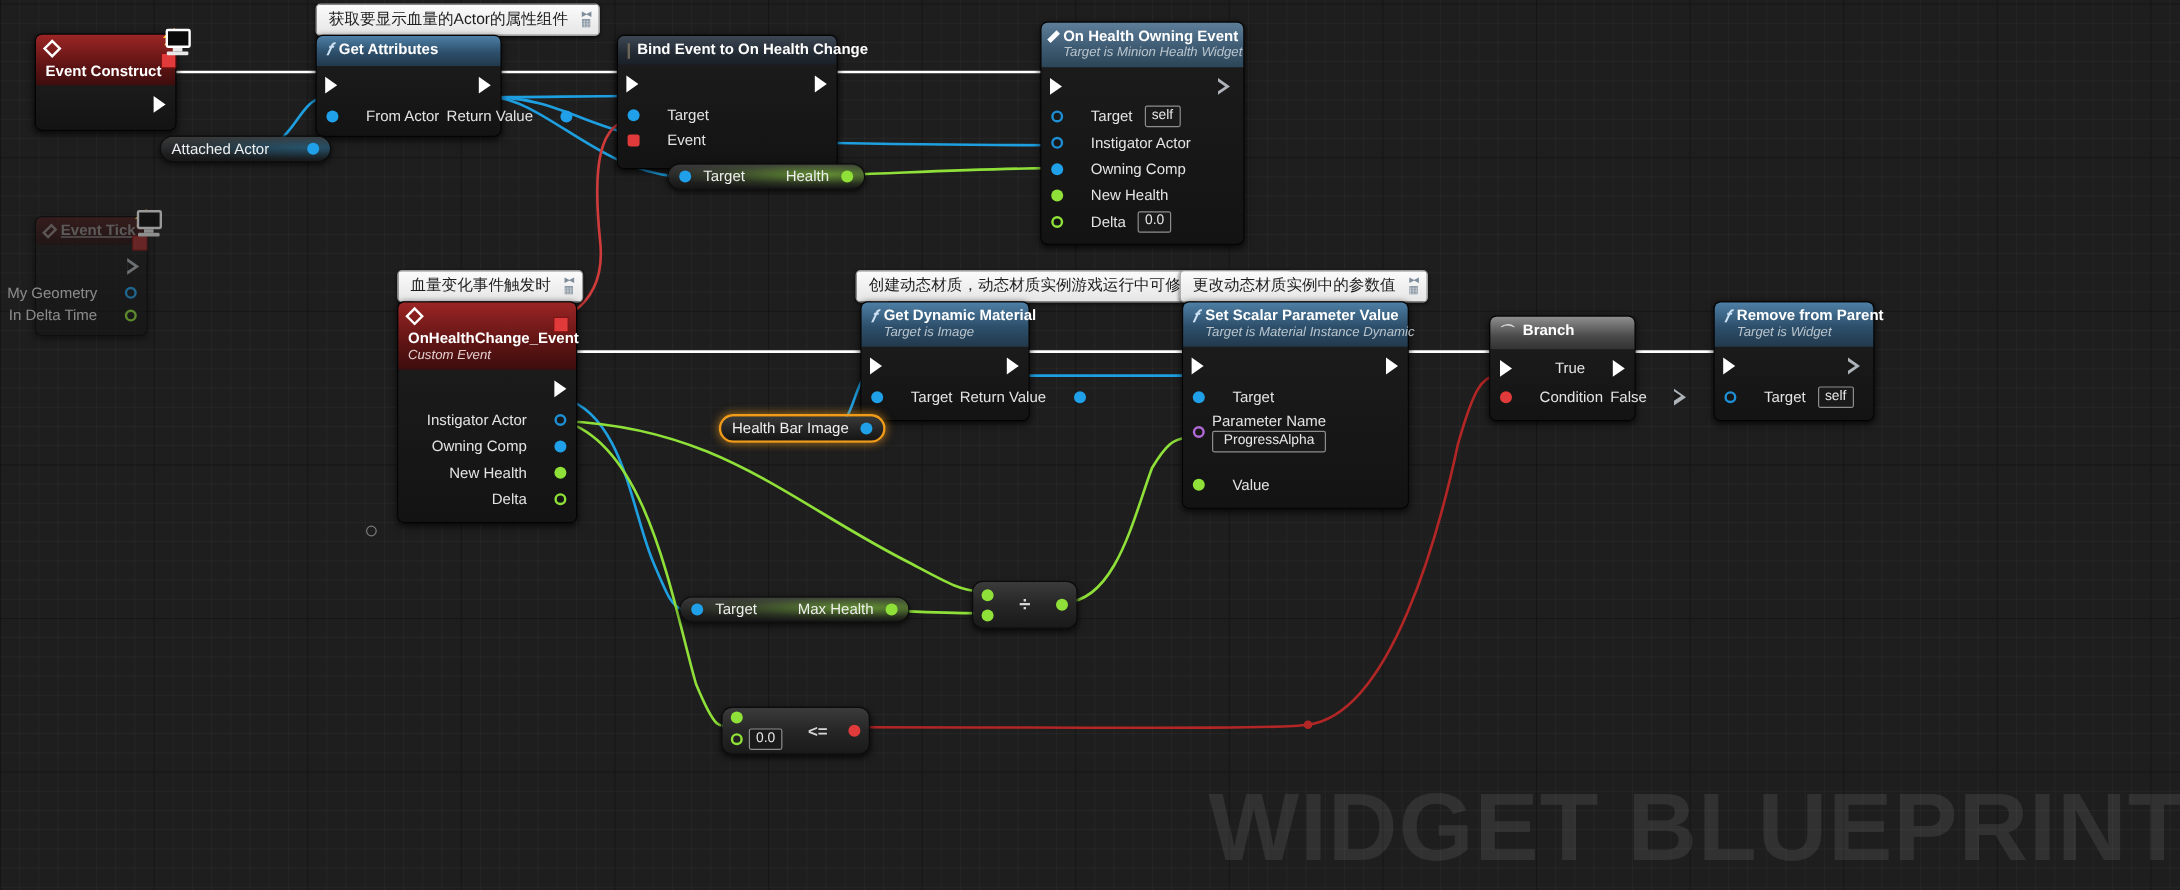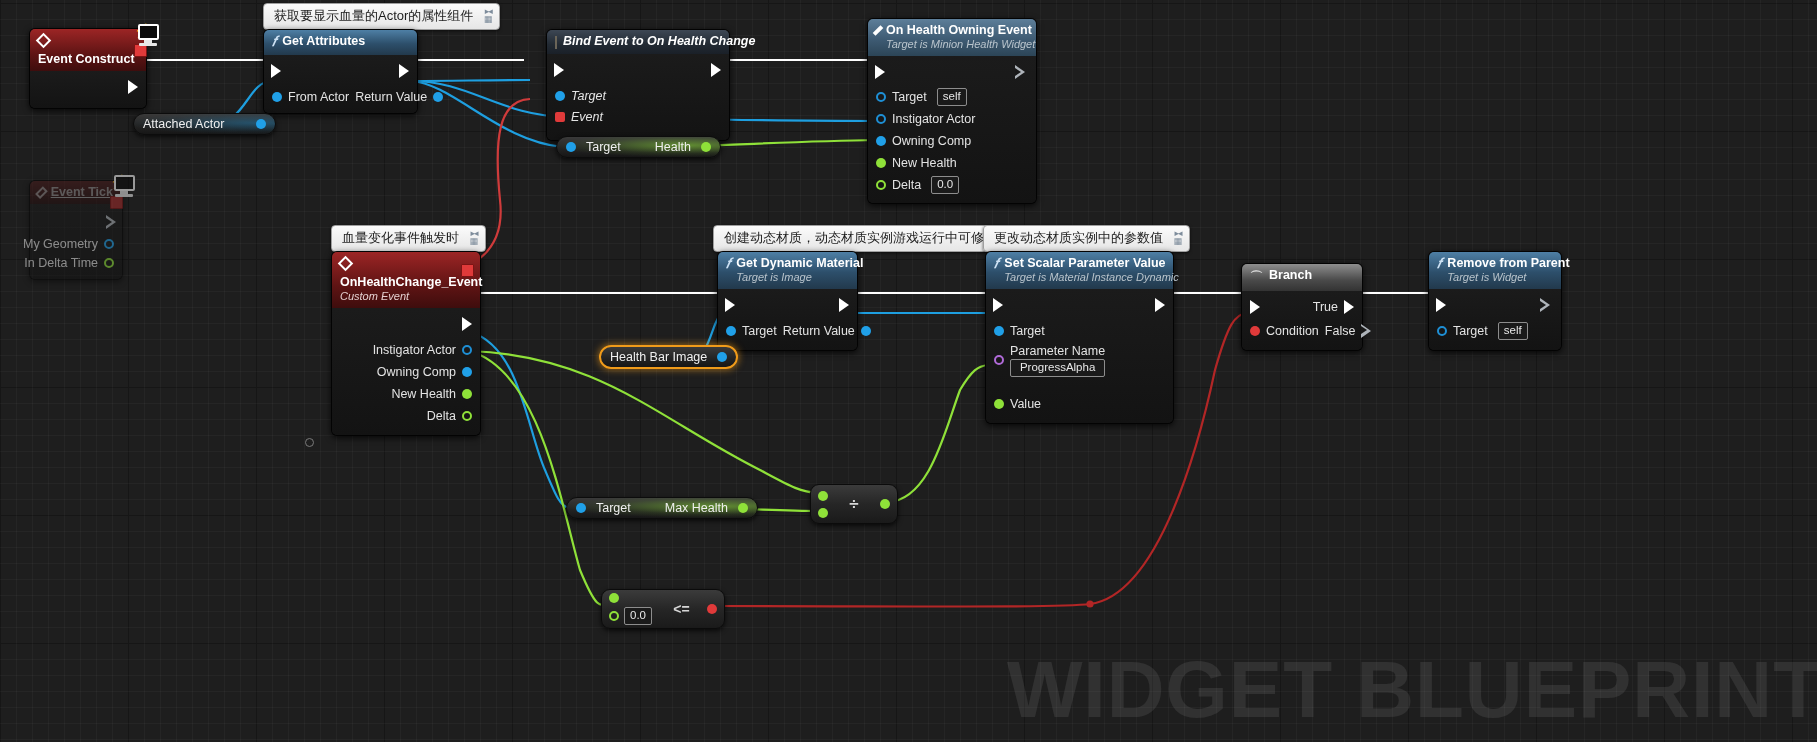--- a/index.html
+++ b/index.html
@@ -81,21 +81,21 @@
     width: 12px; height: 11px; margin-top:2px;
     background: linear-gradient(to bottom,#e3ddd0 0%, #cdc6b4 45%, #9d968a 100%);
     border: 1px solid #6b6558;
   }
   .macroicon { font-size: 13px; color:#ddd; margin-top:0px; font-weight:bold;}
 
   
   .row { display:flex; align-items:center; min-height: 19px; padding: 0 8px; gap:6px; }
   .row.sp { justify-content: space-between; }
   .row .lbl { color:#e3e3e3; font-size:12.5px; white-space:nowrap; }
-  .pinwrap { display:flex; align-items:center; gap:6px; }
+  .pinwrap { display:flex; align-items:center; gap:23px; }
   .pinwrap.r { flex-direction: row-reverse; }
 
   
   .pin { width:10px; height:10px; border-radius:50%; flex:0 0 auto; }
   .pin.hollow { background: transparent; border: 2.2px solid currentColor; box-sizing: border-box; }
   .pin.solid  { background: currentColor; }
   .c-obj   { color:#1e8fd5; }
   .c-blue  { color:#20a0e8; }
   .c-green { color:#8fe139; }
   .c-red   { color:#e03a3a; }
@@ -385,21 +385,21 @@
         </span>
       </div>
     </div>
   </div>
 
   <div class="pill glowblue" style="left:133px; top:113px;">
     <span>Attached Actor</span>
     <span class="pin solid c-blue"></span>
   </div>
 
-  <div class="node" style="left:546px; top:29px; width:182px;font-style:italic;">
+  <div class="node" style="left:514px; top:29px; width:182px;">
     <div class="title bind">
       <span class="boxicon"></span>
       <span class="tx">
           <span class="t1">Bind Event to On Health Change</span>
         </span>
     </div>
     <div class="body" style="padding-bottom:14px;">
       <div class="execrow">
         <span class="exec"></span>
         <span class="exec"></span>

